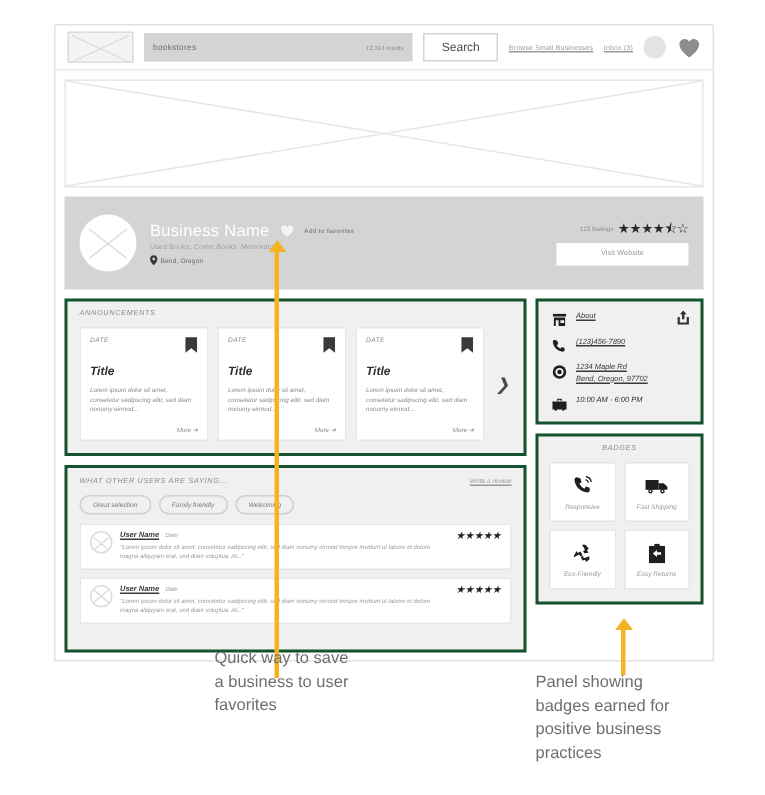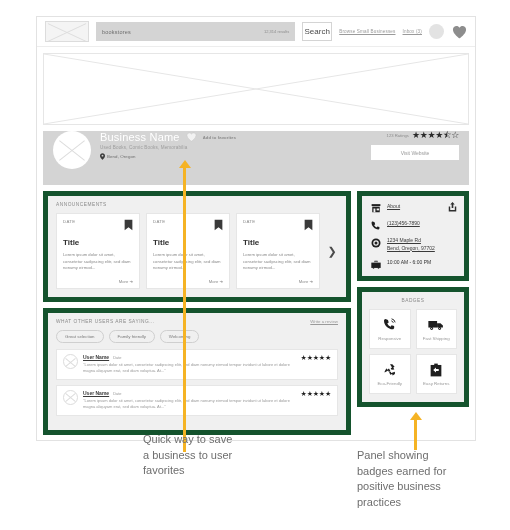--- a/index.html
+++ b/index.html
@@ -62,21 +62,21 @@
     flex: 1;
     white-space: nowrap;
     overflow: hidden;
   }
   .search-count {
     font-size: 4px;
     color: #8d8d8d;
     white-space: nowrap;
   }
   .search-btn {
-    width: 30px; height: 19px;
+    width: 50px; height: 19px;
     border: 1px solid #d4d4d4;
     background: #ffffff;
     font-size: 8px;
     color: #4a4a4a;
     display: flex;
     align-items: center;
     justify-content: center;
     flex: none;
     font-family: "Liberation Sans", sans-serif;
   }
@@ -113,23 +113,24 @@
   .hero {
     height: 72px;
     border: 1px solid #e6e6e6;
     background: #ffffff;
     position: relative;
     flex: none;
   }
 
   
   .biz-header {
-    height: 54px;
+    height: 62px;
     background: #d4d4d4;
     display: flex;
+    align-items: center;
     padding: 0 10px;
     gap: 9px;
     flex: none;
   }
   .biz-avatar {
     width: 38px; height: 38px;
     border-radius: 50%;
     background: #ffffff;
     position: relative;
     flex: none;
@@ -203,21 +204,22 @@
     flex: 1;
     display: flex;
     gap: 6px;
     min-height: 0;
   }
   .col-main { flex: 1; display: flex; flex-direction: column; gap: 6px; min-width: 0; }
   .col-side { width: 112px; display: flex; flex-direction: column; gap: 6px; flex: none; }
 
   .panel {
     background: #f0f0f0;
-    border: 5px solid #14532d;
+    border: 2px solid #14532d;
+    font-style: italic;
   }
 
   
   .ann-panel { padding: 6px 8px 8px; flex: none; }
   .sec-label {
     font-size: 4.8px;
     color: #8a8a8a;
     letter-spacing: .5px;
     margin-bottom: 6px;
   }

